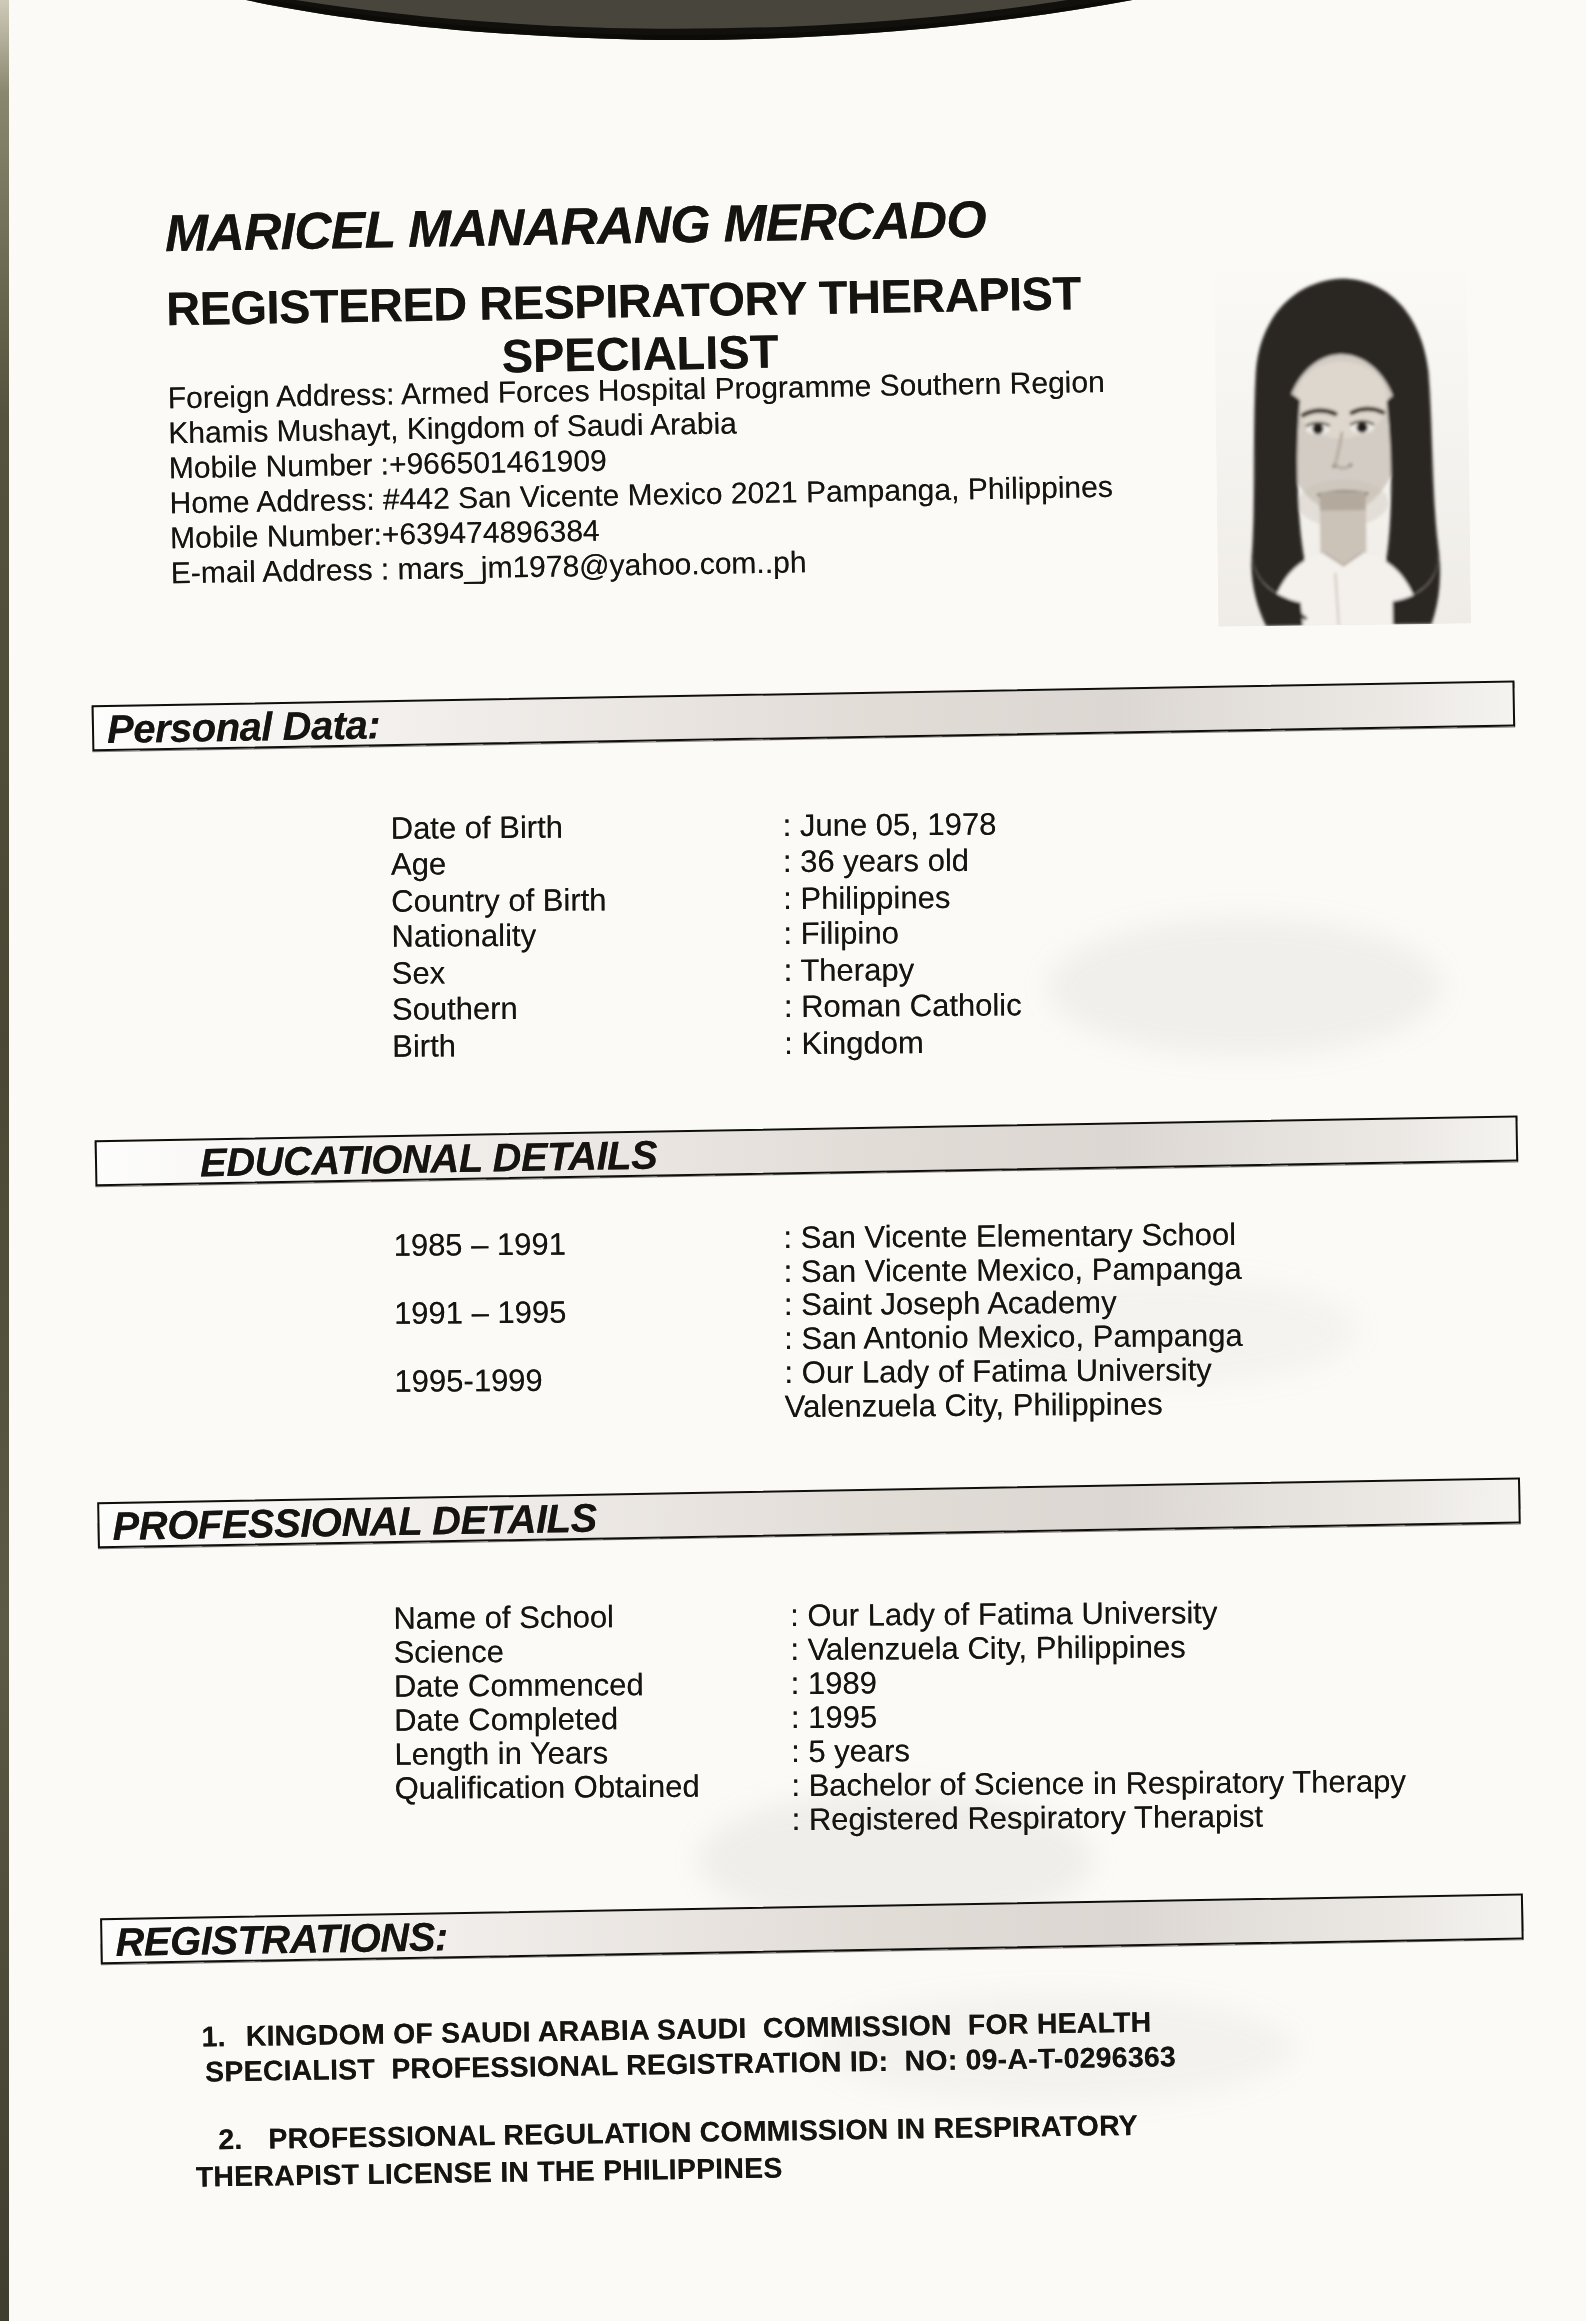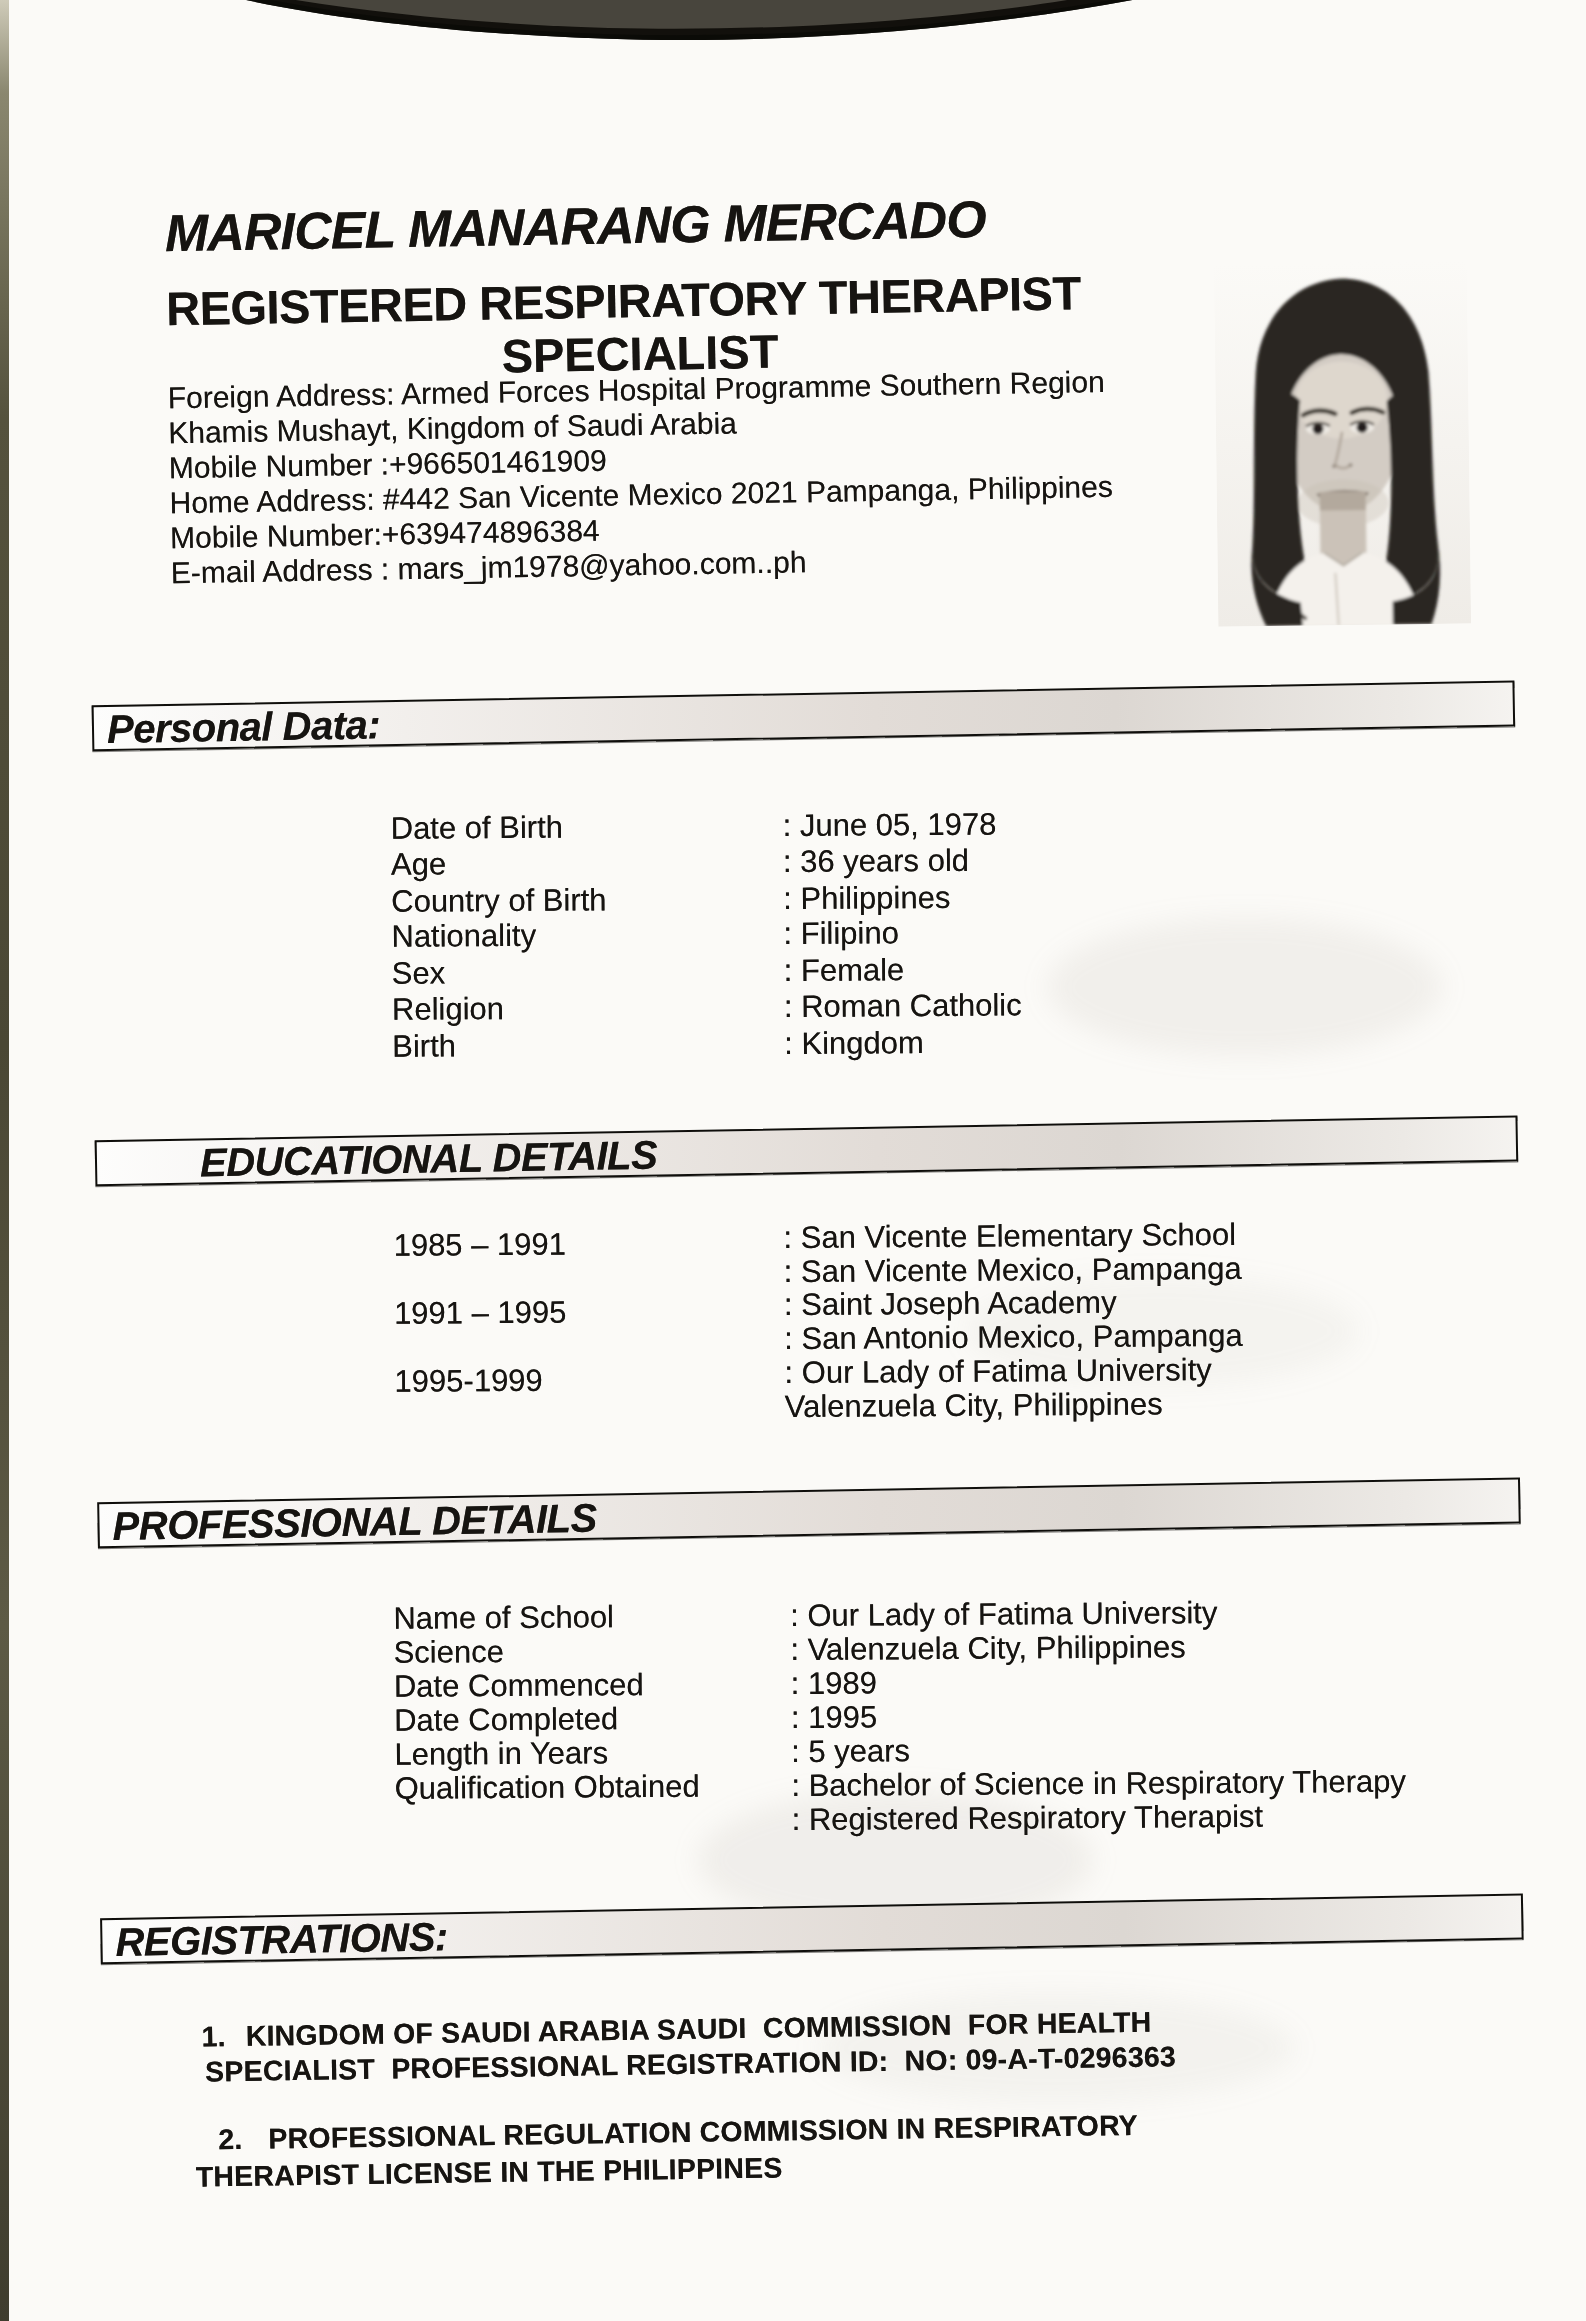--- a/index.html
+++ b/index.html
@@ -161,24 +161,24 @@
     <div class="kv-row" style="top:881px">
         <span class="kv-label txt">Country of Birth</span>
         <span class="kv-value txt">: Philippines</span>
       </div>
     <div class="kv-row" style="top:916px">
         <span class="kv-label txt">Nationality</span>
         <span class="kv-value txt">: Filipino</span>
       </div>
     <div class="kv-row" style="top:953px">
         <span class="kv-label txt">Sex</span>
-        <span class="kv-value txt">: Female</span>
+        <span class="kv-value txt">: Therapy</span>
       </div>
     <div class="kv-row" style="top:989px">
-        <span class="kv-label txt">Religion</span>
+        <span class="kv-label txt">Southern</span>
         <span class="kv-value txt">: Roman Catholic</span>
       </div>
     <div class="kv-row" style="top:1026px">
         <span class="kv-label txt">Birth</span>
         <span class="kv-value txt">: Kingdom</span>
       </div>
 
     <div class="secbox edu box-edu">
       <div class="sechead txt">EDUCATIONAL DETAILS</div>
     </div>

